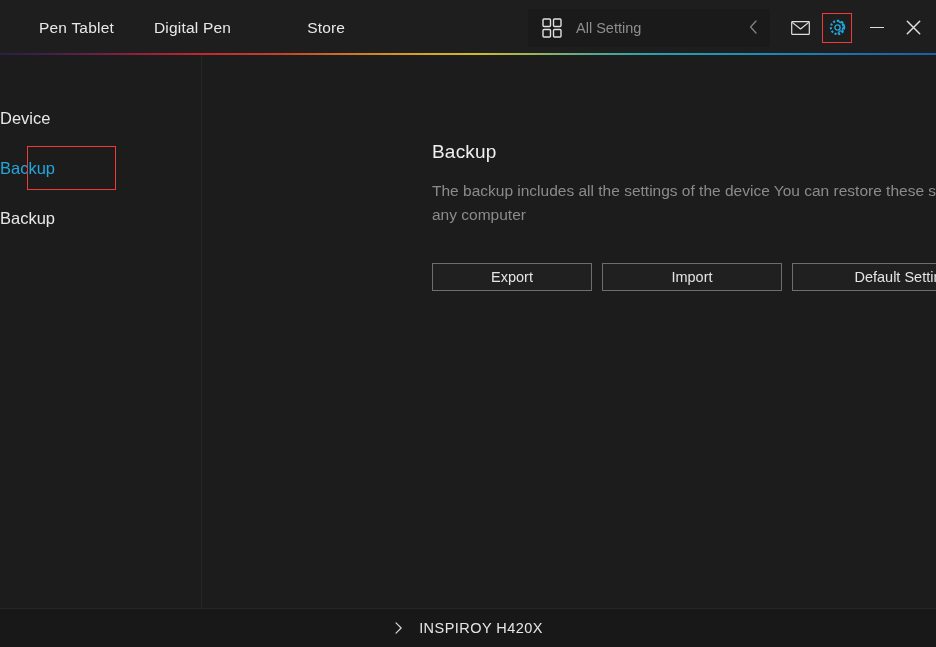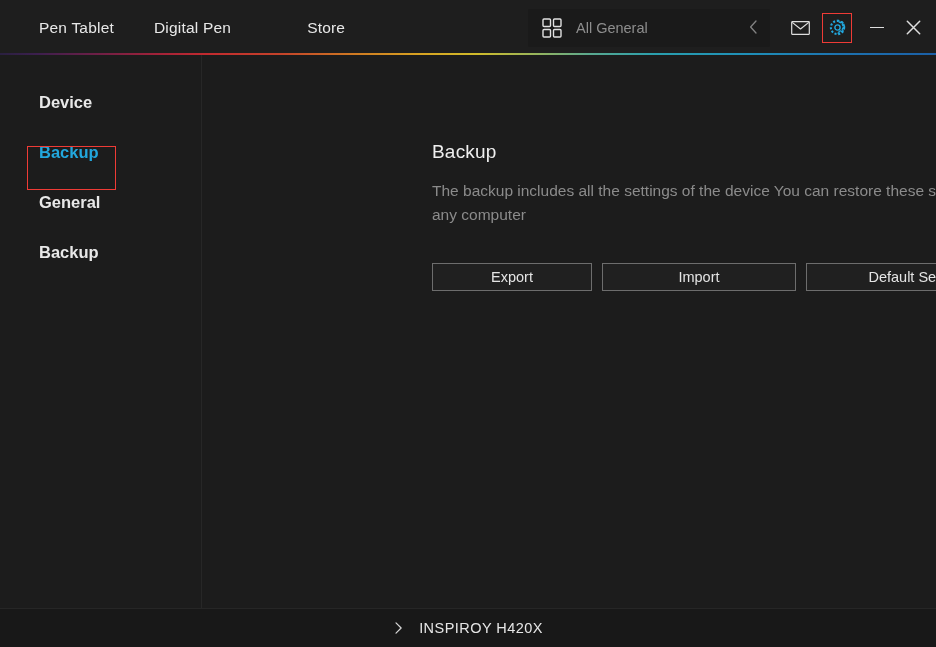--- a/index.html
+++ b/index.html
@@ -117,27 +117,25 @@
   .sidebar {
     width:202px; flex:0 0 202px;
     background:#1c1c1c;
     border-right:1px solid #272727;
     position:relative;
     padding-top:38px;
   }
   .side-item {
     position:relative;
     height:50px;
-    display:flex; 
-    padding-left:39px;
+    display:flex; align-items:center;
     color:#e8e8e8;
     font-size:16.5px;
     cursor:pointer;
     white-space:nowrap;
-    font-weight:bold;
   }
   .side-item.active { color:#22a7dd; }
   .side-item .hl-box {
     position:absolute;
     left:27px; top:3px;
     width:89px; height:44px;
     border:1.5px solid #ef3b36;
     pointer-events:none;
   }
 
@@ -169,21 +167,21 @@
     border:1px solid #6d6d6d;
     background:#202020;
     color:#e4e4e4;
     font-size:14.5px;
     font-family:"Liberation Sans", sans-serif;
     display:flex; align-items:center; justify-content:center;
     cursor:pointer;
     white-space:nowrap;
   }
   .btn.b0 { width:160px; }
-  .btn.b1 { width:194px; margin-left:10px; }
+  .btn.b1 { width:180px; margin-left:10px; }
   .btn.b2 { width:220px; margin-left:10px; }
 
   
   .footer {
     flex:0 0 39px;
     height:39px;
     background:#181818;
     border-top:1px solid #262626;
     display:flex; align-items:center; justify-content:center;
   }
@@ -223,21 +221,21 @@
 
       <div class="programs">
         <span>
           <svg class="grid-icon" viewBox="0 0 20 20" fill="none">
             <rect x="1" y="1" width="7.5" height="7.5" stroke="#e2e2e2" stroke-width="1.4" rx="1"></rect>
             <rect x="11.5" y="1" width="7.5" height="7.5" stroke="#e2e2e2" stroke-width="1.4" rx="1"></rect>
             <rect x="1" y="11.5" width="7.5" height="7.5" stroke="#e2e2e2" stroke-width="1.4" rx="1"></rect>
             <rect x="11.5" y="11.5" width="7.5" height="7.5" stroke="#e2e2e2" stroke-width="1.4" rx="1"></rect>
           </svg>
         </span>
-        <span class="programs-label">All General</span>
+        <span class="programs-label">All Setting</span>
         <span class="programs-chevron">
           <svg width="9" height="14" viewBox="0 0 9 14" fill="none">
             <path d="M7 1 L1.6 7 L7 13" stroke="#828282" stroke-width="1.3" stroke-linecap="round" stroke-linejoin="round"></path>
           </svg>
         </span>
       </div>
 
       <div class="icon-btn">
         <span>
           <svg class="mail-icon" viewBox="0 0 19 14" fill="none">
@@ -277,23 +275,20 @@
 
   <div class="body">
 
     <div class="sidebar">
       <div class="side-item">
         <span>Device</span>
       </div>
       <div class="side-item active">
         <span>Backup</span>
         <span class="hl-box"></span>
-      </div>
-      <div class="side-item">
-        <span>General</span>
       </div>
       <div class="side-item">
         <span>Backup</span>
       </div>
     </div>
 
     <div class="main">
       <div class="page-title">Backup</div>
       <div class="page-desc">The backup includes all the settings of the device You can restore these settings  on any computer</div>
 

